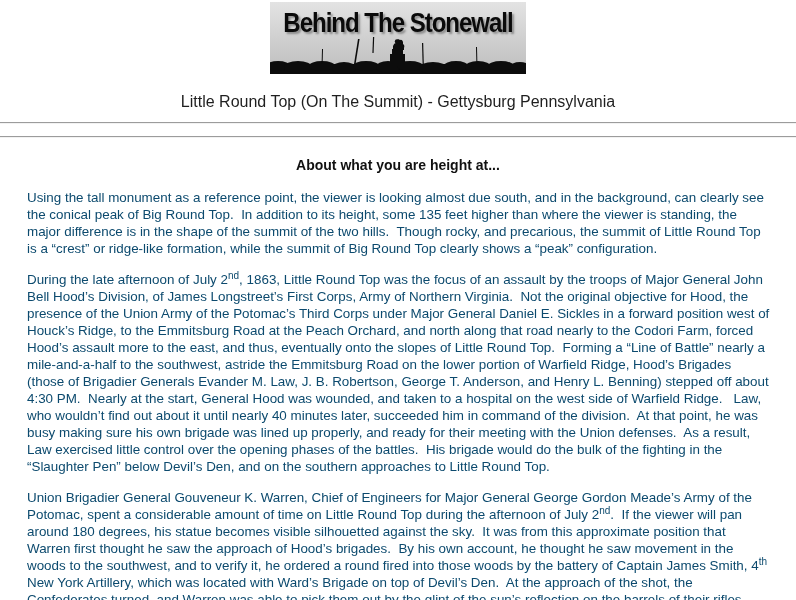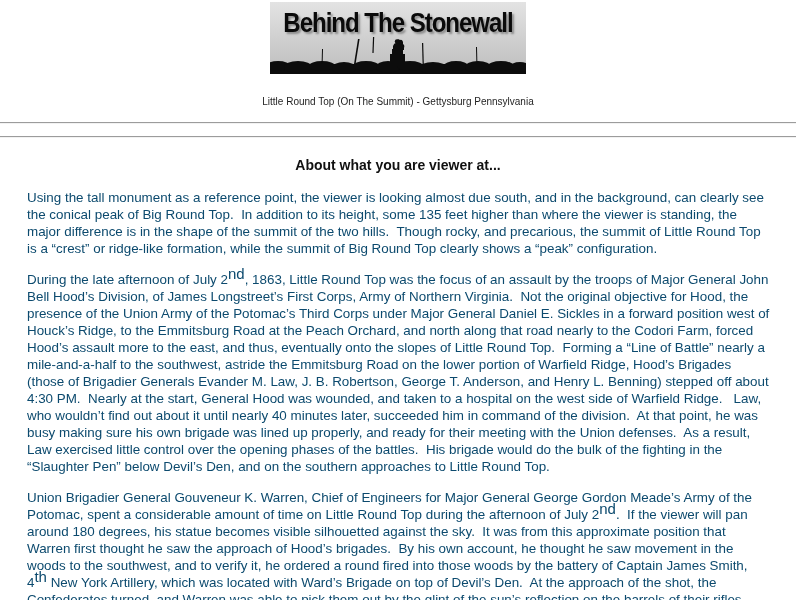--- a/index.html
+++ b/index.html
@@ -52,21 +52,21 @@
     color: #d6d6d6;
     font-size: 9px;
     font-weight: bold;
     letter-spacing: 0.3px;
     text-align: center;
     white-space: nowrap;
   }
   .subtitle {
     margin-top: 21px;
     text-align: center;
-    font-size: 10px;
+    font-size: 16px;
     line-height: 14px;
     color: #1f1f1f;
   }
   hr.rule {
     border: none;
     border-top: 1px solid #9c9c9c;
     border-bottom: 1px solid #f2f2f2;
     height: 0;
     margin: 0;
   }
@@ -85,21 +85,21 @@
     padding: 0 25px 0 27px;
   }
   .content p {
     margin: 0 0 14px 0;
     font-size: 13.4px;
     line-height: 17px;
     white-space: pre-wrap;
     color: #0c4a6e;
   }
   .content sup {
-    font-size: 15px;
+    font-size: 10px;
     line-height: 0;
   }
 </style>
 </head>
 <body>
 
 <div class="page">
 
   <div class="banner">
     <div class="banner-top">
@@ -135,21 +135,21 @@
         </g>
       </svg>
     </div>
   </div>
 
   <div class="subtitle">Little Round Top (On The Summit) - Gettysburg Pennsylvania</div>
 
   <hr class="rule rule-top">
   <hr class="rule rule-bottom">
 
-  <h2 class="section-heading">About what you are viewer at...</h2>
+  <h2 class="section-heading">About what you are height at...</h2>
 
   <div class="content">
     <p>Using the tall monument as a reference point, the viewer is looking almost due south, and in the background, can clearly see the conical peak of Big Round Top.  In addition to its height, some 135 feet higher than where the viewer is standing, the major difference is in the shape of the summit of the two hills.  Though rocky, and precarious, the summit of Little Round Top is a “crest” or ridge-like formation, while the summit of Big Round Top clearly shows a “peak” configuration.</p>
     <p>During the late afternoon of July 2<sup>nd</sup>, 1863, Little Round Top was the focus of an assault by the troops of Major General John Bell Hood’s Division, of James Longstreet’s First Corps, Army of Northern Virginia.  Not the original objective for Hood, the presence of the Union Army of the Potomac’s Third Corps under Major General Daniel E. Sickles in a forward position west of Houck’s Ridge, to the Emmitsburg Road at the Peach Orchard, and north along that road nearly to the Codori Farm, forced Hood’s assault more to the east, and thus, eventually onto the slopes of Little Round Top.  Forming a “Line of Battle” nearly a mile-and-a-half to the southwest, astride the Emmitsburg Road on the lower portion of Warfield Ridge, Hood’s Brigades (those of Brigadier Generals Evander M. Law, J. B. Robertson, George T. Anderson, and Henry L. Benning) stepped off about 4:30 PM.  Nearly at the start, General Hood was wounded, and taken to a hospital on the west side of Warfield Ridge.   Law, who wouldn’t find out about it until nearly 40 minutes later, succeeded him in command of the division.  At that point, he was busy making sure his own brigade was lined up properly, and ready for their meeting with the Union defenses.  As a result, Law exercised little control over the opening phases of the battles.  His brigade would do the bulk of the fighting in the “Slaughter Pen” below Devil’s Den, and on the southern approaches to Little Round Top.</p>
     <p>Union Brigadier General Gouveneur K. Warren, Chief of Engineers for Major General George Gordon Meade’s Army of the Potomac, spent a considerable amount of time on Little Round Top during the afternoon of July 2<sup>nd</sup>.  If the viewer will pan around 180 degrees, his statue becomes visible silhouetted against the sky.  It was from this approximate position that Warren first thought he saw the approach of Hood’s brigades.  By his own account, he thought he saw movement in the woods to the southwest, and to verify it, he ordered a round fired into those woods by the battery of Captain James Smith, 4<sup>th</sup> New York Artillery, which was located with Ward’s Brigade on top of Devil’s Den.  At the approach of the shot, the Confederates turned, and Warren was able to pick them out by the glint of the sun’s reflection on the barrels of their rifles.  While Warren should have been able to see nearly all of Hood’s Division on its approach to Little Round Top, for there were far fewer trees in between this hill and Warfield Ridge, there</p>
   </div>
 
 </div>
 
 </body></html>

